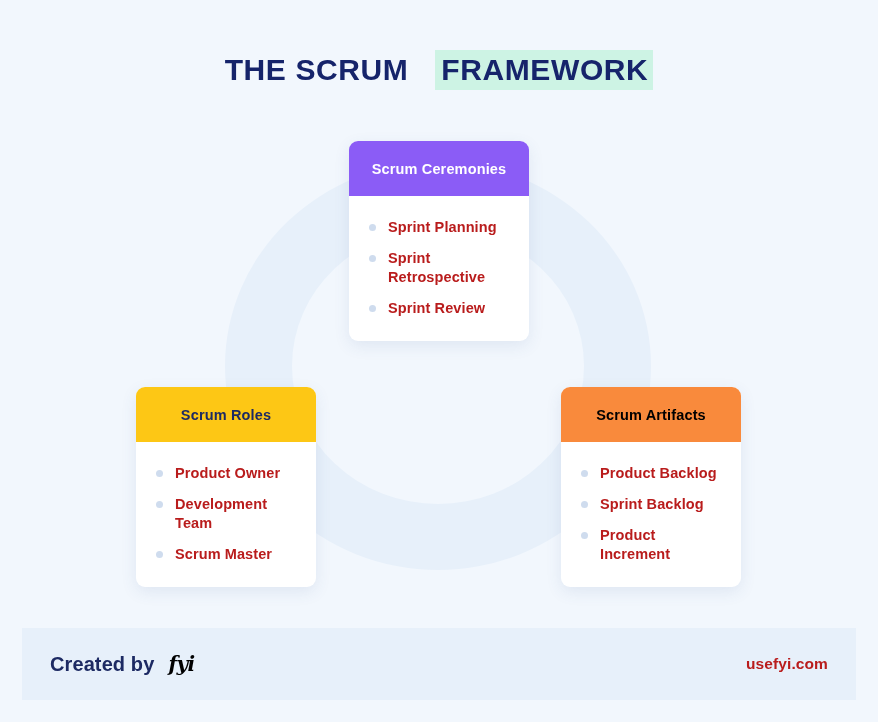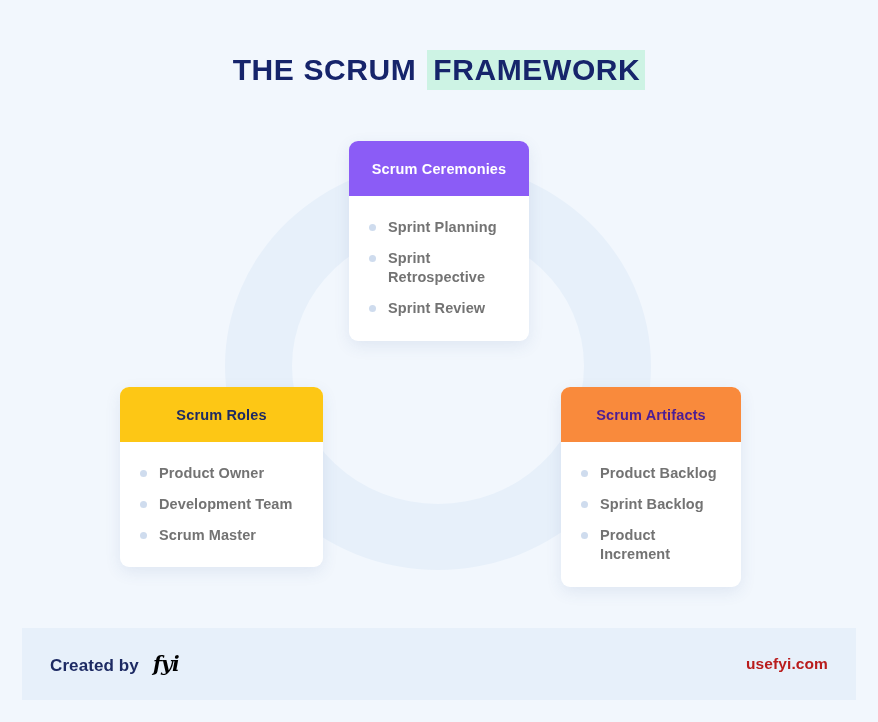--- a/index.html
+++ b/index.html
@@ -26,21 +26,21 @@
   }
   .title {
     display: inline-block;
     font-size: 30px;
     font-weight: bold;
     letter-spacing: 0.6px;
     color: #16246b;
     line-height: 1.32;
     white-space: nowrap;
   }
-  .title .plain { padding-right: 2px; }
+  .title .plain { padding-right: 18px; }
   .title .hl {
     background: #cdf3e4;
     padding: 3px 5px 4px 6px;
   }
 
   
   .ring {
     position: absolute;
     left: 225px;
     top: 162px;
@@ -93,56 +93,56 @@
     height: 7px;
     border-radius: 50%;
     background: #cfdcee;
     flex: 0 0 7px;
     margin-top: 6px;
     margin-right: 12px;
   }
   .item-label {
     font-size: 14.5px;
     font-weight: bold;
-    color: #737373;
+    color: #b91c1c;
     letter-spacing: 0.1px;
   }
 
   
   #card-ceremonies { left: 349px; top: 141px; width: 180px; }
   #card-ceremonies .card-header { background: #8b5cf6; color: #ffffff; }
 
   
-  #card-roles { left: 120px; top: 387px; width: 203px; }
+  #card-roles { left: 136px; top: 387px; width: 180px; }
   #card-roles .card-header { background: #fdc715; color: #1d2a63; }
 
   
   #card-artifacts { left: 561px; top: 387px; width: 180px; }
-  #card-artifacts .card-header { background: #f98a3c; color: #4c1d95; }
+  #card-artifacts .card-header { background: #f98a3c; color: #000000; }
 
   
   .footer {
     position: absolute;
     left: 22px;
     top: 628px;
     width: 834px;
     height: 72px;
     background: #e7f0fa;
     display: flex;
     align-items: center;
     justify-content: space-between;
     padding: 0 28px;
     z-index: 5;
   }
   .footer-left {
     display: flex;
     align-items: baseline;
   }
   .created-by {
-    font-size: 17px;
+    font-size: 20px;
     font-weight: bold;
     color: #1d2a63;
     letter-spacing: 0.1px;
   }
   .fyi-logo {
     font-family: "DejaVu Serif", serif;
     font-style: italic;
     font-size: 20px;
     font-weight: bold;
     color: #000000;

